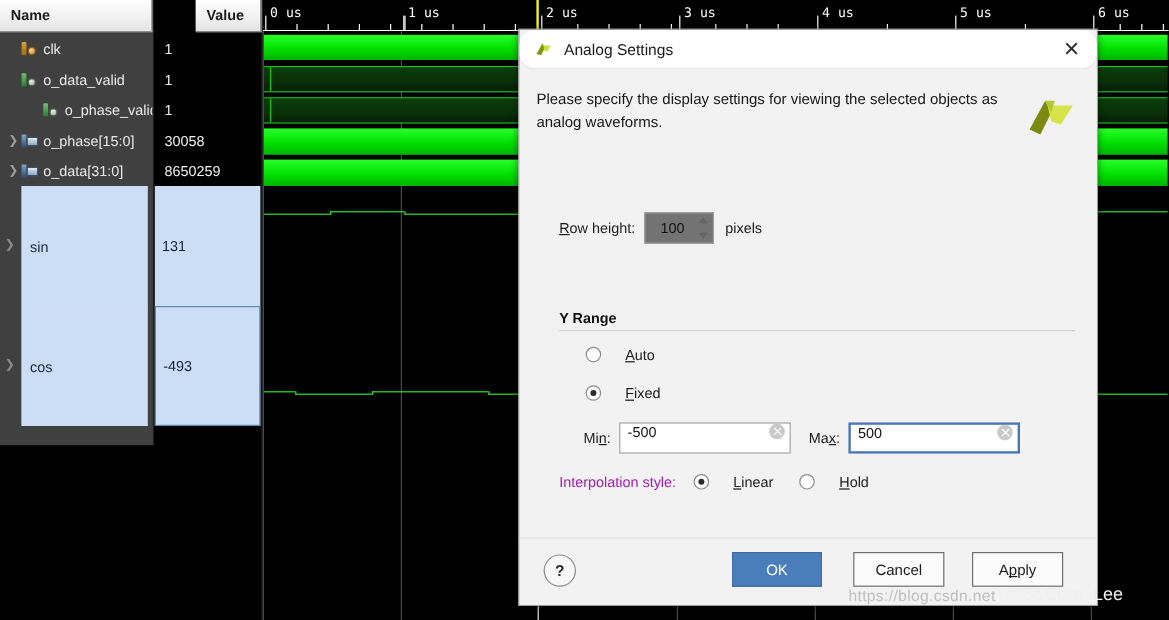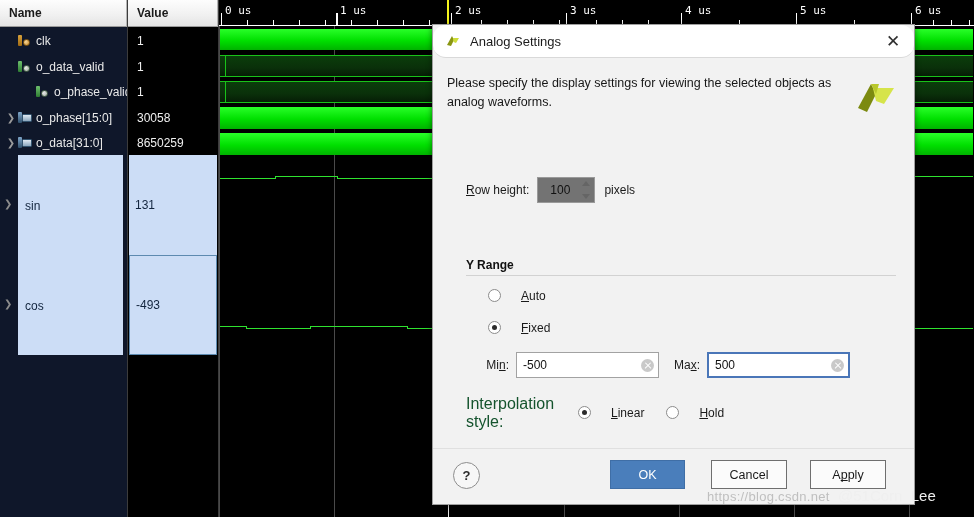--- a/index.html
+++ b/index.html
@@ -8,35 +8,35 @@
     background:#000;
     font-family:"Liberation Sans",sans-serif;
     font-size:12px;color:#000;
     -webkit-font-smoothing:antialiased;
   }
 
   
   #wave-window{position:absolute;left:0;top:0;width:974px;height:517px;background:#000;}
 
   
-  #name-panel{position:absolute;left:0;top:0;width:127px;height:517px;background:#0f172a;
+  #name-panel{position:absolute;left:0;top:0;width:127px;height:371px;background:#404040;
               border-right:1px solid #3c3c3c;}
   #value-panel{position:absolute;left:128px;top:0;width:90px;height:517px;background:#000;
                border-right:1px solid #3c3c3c;}
 
   .col-header{
     position:absolute;left:0;top:0;right:0;height:27px;
     background:linear-gradient(to bottom,#fdfdfd 0%,#f1f1f1 55%,#e4e4e4 100%);
     border-bottom:1px solid #9a9a9a;
     box-sizing:border-box;
     display:flex;align-items:center;
     font-weight:bold;font-size:12px;color:#1a1a1a;
   }
   #name-panel .col-header{padding-left:9px;border-right:1px solid #b4b4b4;}
-  #value-panel .col-header{padding-left:9px;border-right:1px solid #b4b4b4;}
+  #value-panel .col-header{padding-left:9px;border-right:1px solid #b4b4b4;margin-left:35px;}
 
   .sig-row{position:absolute;left:0;right:0;display:flex;align-items:center;
            color:#e9e9e9;font-size:12px;}
   .expander{width:14px;display:inline-block;text-align:center;color:#9b9b9b;
             font-size:10px;line-height:1;}
   .sig-icon{width:13px;height:13px;margin-right:5px;position:relative;flex:0 0 auto;}
 
   
   .ico-wave{display:block;width:13px;height:13px;position:relative;}
   .ico-wave:before{content:"";position:absolute;left:0;top:1px;width:4px;height:11px;
@@ -116,31 +116,31 @@
   .radio{width:13px;height:13px;border-radius:50%;border:1px solid #8c8c8c;background:#fff;
          box-sizing:border-box;position:relative;flex:0 0 auto;}
   .radio.on:after{content:"";position:absolute;left:3px;top:3px;width:5px;height:5px;border-radius:50%;background:#2b2b2b;}
   .rrow{display:flex;align-items:flex-start;gap:20px;}
 
   #opt-auto{position:absolute;left:55px;top:231px;}
   #opt-fixed{position:absolute;left:55px;top:263px;}
 
   #minmax-row{position:absolute;left:0;top:294px;display:flex;align-items:center;}
   .tfield{height:26px;border:1px solid #a2a2a2;background:#fff;box-sizing:border-box;
-          display:flex;align-items:center;padding:0 4px 0 6px;}
+          display:flex;align-items:flex-start;padding:0 4px 0 6px;}
   .tfield.focus{border:2px solid #4a76b8;}
   .tfield .v{flex:1;font-size:12px;color:#111;}
   .clearx{width:13px;height:13px;border-radius:50%;background:#c9c9c9;position:relative;flex:0 0 auto;cursor:pointer;}
   .clearx:before,.clearx:after{content:"";position:absolute;left:2.5px;top:6px;width:8px;height:1.4px;background:#fff;}
   .clearx:before{transform:rotate(45deg);}
   .clearx:after{transform:rotate(-45deg);}
 
   #interp-row{position:absolute;left:33px;top:337px;display:flex;align-items:center;}
   #offscale-row{position:absolute;left:33px;top:367px;display:flex;align-items:center;}
-  .rowlabel{width:112px;font-size:16px;color:#14532d;}
+  .rowlabel{width:112px;font-size:12px;color:#a21caf;}
 
   #hline-row{position:absolute;left:33px;top:396px;display:flex;align-items:center;}
   .cbox{width:13px;height:13px;border:1px solid #8a8a8a;background:#fff;box-sizing:border-box;
         position:relative;flex:0 0 auto;}
   .cbox.on:after{content:"";position:absolute;left:3px;top:0px;width:5px;height:8px;
         border:solid #222;border-width:0 2px 2px 0;transform:rotate(42deg);}
 
   #dlg-footer{position:absolute;left:0;right:0;bottom:0;height:55px;background:#f2f2f2;
               border-top:1px solid #e0e0e0;}
   #help-btn{position:absolute;left:20px;top:13px;width:25px;height:25px;border-radius:50%;

